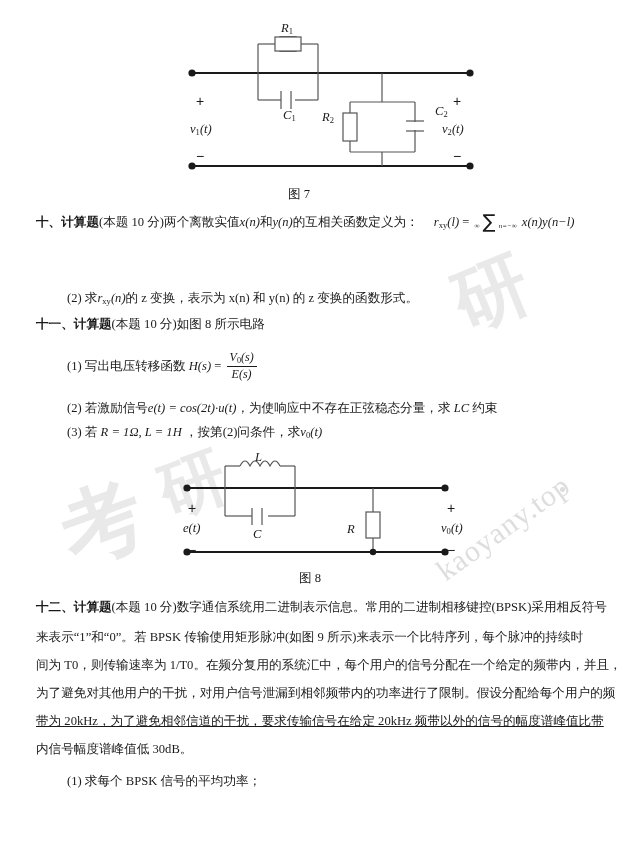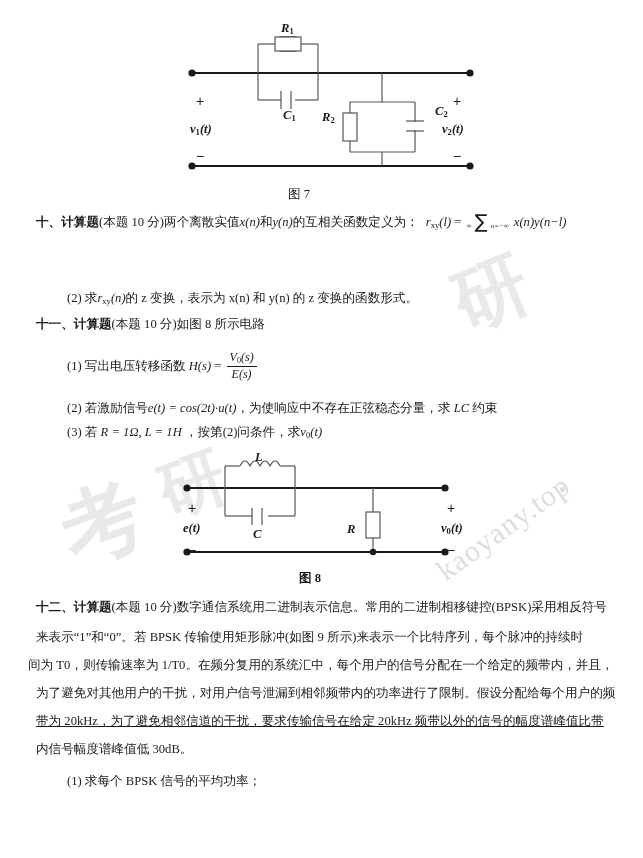--- a/index.html
+++ b/index.html
@@ -116,21 +116,20 @@
     font-size: 12.6px;
     text-align: center;
     z-index: 2;
     white-space: nowrap;
   }
   .lbl {
     position: absolute;
     font-size: 12.6px;
     white-space: nowrap;
     z-index: 3;
-    font-weight: bold;
   }
   .sign {
     position: absolute;
     font-size: 14px;
     font-family: "Liberation Sans", sans-serif;
     z-index: 3;
   }
 </style>
 </head>
 <body>
@@ -228,21 +227,21 @@
   <div class="lbl" style="left:190px; top:122px;">
     <i>v</i><sub>1</sub><i>(t)</i>
   </div>
   <div class="lbl" style="left:442px; top:122px;">
     <i>v</i><sub>2</sub><i>(t)</i>
   </div>
   <div class="figcap" style="left:288px; top:186px;">图 7</div>
 
   <div class="qhead" style="left:36px; top:214px;">
     <b>十、</b><b>计算题</b><span>(本题 10 分)</span><span>两个离散实值</span><i>x(n)</i><span>和</span><i>y(n)</i><span>的互相关函数定义为：</span>
-    <span style="margin-left:4px;">
+    <span style="margin-left:12px;">
       <i>r</i><sub>xy</sub><i>(l)</i>
       <span>=</span>
       <span class="sum-wrap">
         <span class="sum-top">∞</span>
         <span class="sum-sym">∑</span>
         <span class="sum-bot">n=−∞</span>
       </span>
       <i>x(n)y(n−l)</i>
     </span>
   </div>
@@ -323,27 +322,27 @@
   <div class="sign" style="left:188px; top:500px;"><span>+</span></div>
   <div class="sign" style="left:188px; top:542px;"><span>−</span></div>
   <div class="sign" style="left:447px; top:500px;"><span>+</span></div>
   <div class="sign" style="left:447px; top:542px;"><span>−</span></div>
   <div class="lbl" style="left:183px; top:521px;">
     <i>e</i><i>(t)</i>
   </div>
   <div class="lbl" style="left:441px; top:521px;">
     <i>v</i><sub>0</sub><i>(t)</i>
   </div>
-  <div class="figcap" style="left:299px; top:570px;font-weight:bold;">图 8</div>
+  <div class="figcap" style="left:299px; top:570px;">图 8</div>
 
   <div class="qhead" style="left:36px; top:601px;font-family:Liberation Serif, serif;">
     <b>十二、</b><b>计算题</b><span>(本题 10 分)</span><span>数字通信系统用二进制表示信息。常用的二进制相移键控(BPSK)采用相反符号</span>
   </div>
   <div class="sub" style="left:36px; top:629px;">来表示“1”和“0”。若 BPSK 传输使用矩形脉冲(如图 9 所示)来表示一个比特序列，每个脉冲的持续时</div>
-  <div class="sub" style="left:28px; top:657px;">间为 T0，则传输速率为 1/T0。在频分复用的系统汇中，每个用户的信号分配在一个给定的频带内，并且，</div>
+  <div class="sub" style="left:36px; top:657px;">间为 T0，则传输速率为 1/T0。在频分复用的系统汇中，每个用户的信号分配在一个给定的频带内，并且，</div>
   <div class="sub" style="left:36px; top:685px;">为了避免对其他用户的干扰，对用户信号泄漏到相邻频带内的功率进行了限制。假设分配给每个用户的频</div>
   <div class="sub" style="left:36px; top:713px;text-decoration:underline;">带为 20kHz，为了避免相邻信道的干扰，要求传输信号在给定 20kHz 频带以外的信号的幅度谱峰值比带</div>
   <div class="sub" style="left:36px; top:741px;">内信号幅度谱峰值低 30dB。</div>
 
   <div class="sub" style="left:67px; top:773px;">
     <span>(1)</span>
     <span>求每个 BPSK 信号的平均功率；</span>
   </div>
 
 </div>

